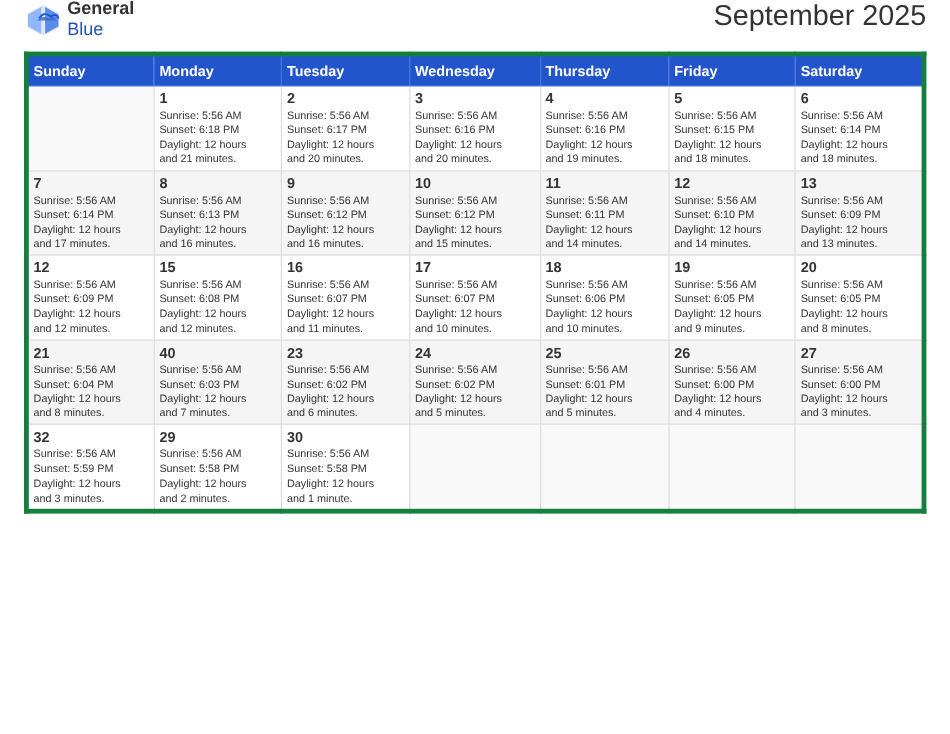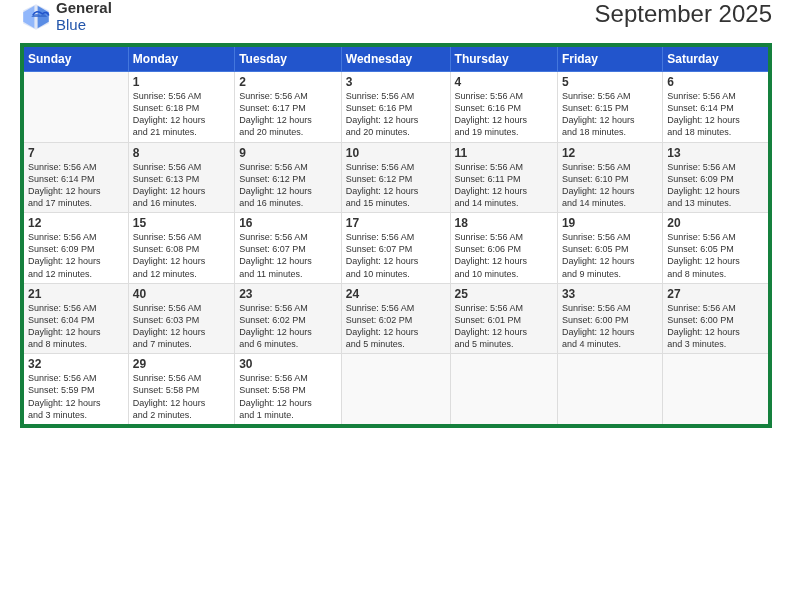--- a/index.html
+++ b/index.html
@@ -313,21 +313,21 @@
 and 5 minutes.</div>
           </td>
           <td>
             <span class="day-number">25</span>
             <div class="day-info" style="white-space: pre-line;">Sunrise: 5:56 AM
 Sunset: 6:01 PM
 Daylight: 12 hours
 and 5 minutes.</div>
           </td>
           <td>
-            <span class="day-number">33</span>
+            <span class="day-number">26</span>
             <div class="day-info" style="white-space: pre-line;">Sunrise: 5:56 AM
 Sunset: 6:00 PM
 Daylight: 12 hours
 and 4 minutes.</div>
           </td>
           <td>
             <span class="day-number">27</span>
             <div class="day-info" style="white-space: pre-line;">Sunrise: 5:56 AM
 Sunset: 6:00 PM
 Daylight: 12 hours

